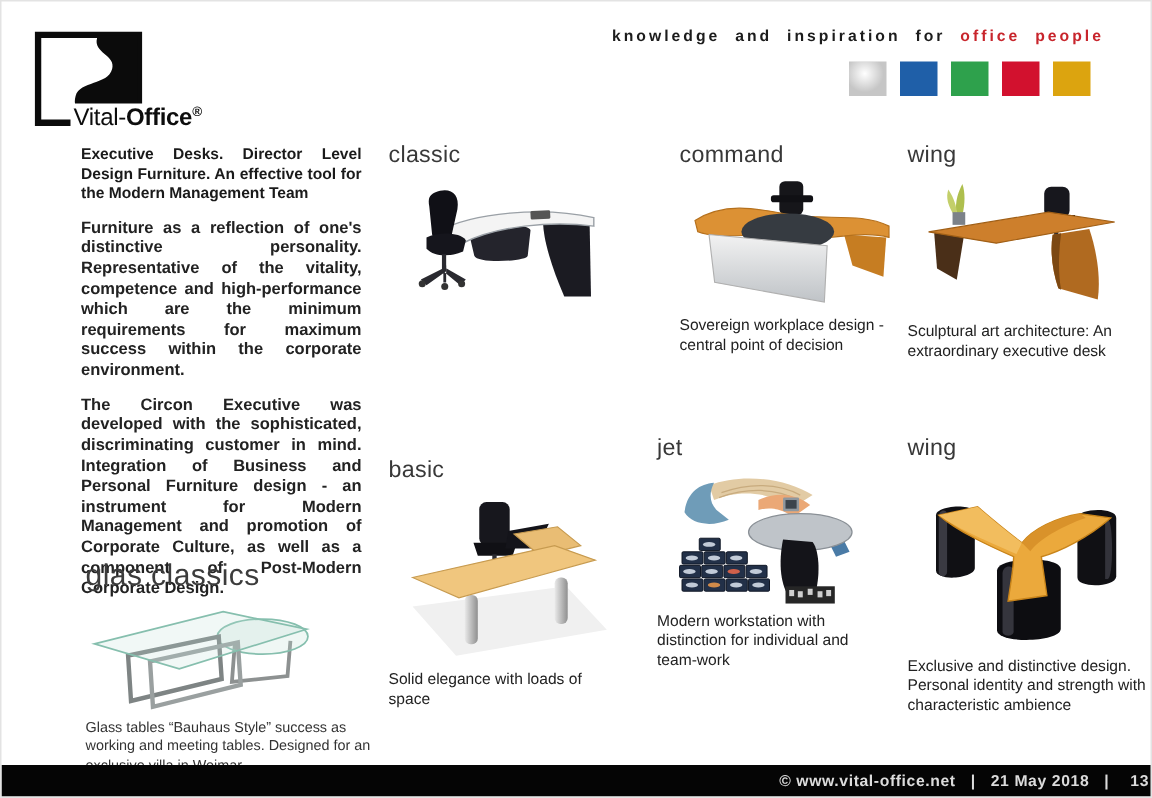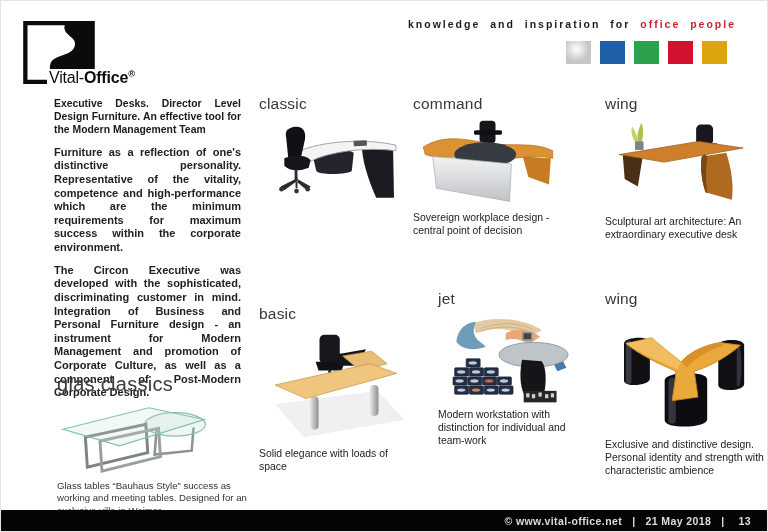--- a/index.html
+++ b/index.html
@@ -31,34 +31,34 @@
   .sidebar{position:absolute;left:53px;top:97px;width:187px;}
   .page-title{font-size:19.5px;font-weight:700;margin:0 0 11px 0;color:#0d0d0d;letter-spacing:-0.2px;}
   .subtitle{font-size:10.4px;font-weight:700;line-height:1.24;text-align:justify;margin:0 0 9px 0;}
   .body-par{font-size:11px;line-height:1.24;text-align:justify;margin:0 0 9px 0;color:#222;font-weight:bold;}
   .glas{position:absolute;left:56px;top:372px;width:200px;}
   .glas-title{font-size:20px;font-weight:400;color:#3c3c3c;margin:0 0 4px 0;letter-spacing:0.3px;}
   .glas-caption{font-size:9.6px;line-height:1.28;color:#333;margin-top:2px;}
   
   .cell{position:absolute;}
   .cell-classic{left:258px;top:94px;width:150px;}
-  .cell-command{left:412px;top:94px;width:152px;}
+  .cell-command{left:452px;top:94px;width:152px;}
   .cell-face{left:604px;top:94px;width:158px;}
   .cell-basic{left:258px;top:304px;width:155px;}
   .cell-jet{left:437px;top:289px;width:152px;}
   .cell-wing{left:604px;top:289px;width:162px;}
   .product-name{font-size:15.5px;font-weight:400;color:#383838;letter-spacing:0.2px;line-height:18px;}
   .img-box{margin-top:4px;position:relative;}
   .caption{font-size:10.4px;line-height:1.26;color:#222;margin-top:4px;}
   
   .footer{
     position:absolute;left:0;bottom:0;width:768px;height:21px;background:#050505;
     display:flex;align-items:center;justify-content:flex-end;
     color:#dcdcdc;font-size:10.5px;font-weight:700;letter-spacing:0.4px;
-    padding-right:16px;box-sizing:border-box;white-space:nowrap;
+    padding-right:1px;box-sizing:border-box;white-space:nowrap;
   }
   .footer span{margin-left:10px;}
   .footer .pageno{margin-left:14px;margin-right:2px;}
   svg{display:block;}
 </style>
 </head>
 <body>
 
 <div class="page">
 

